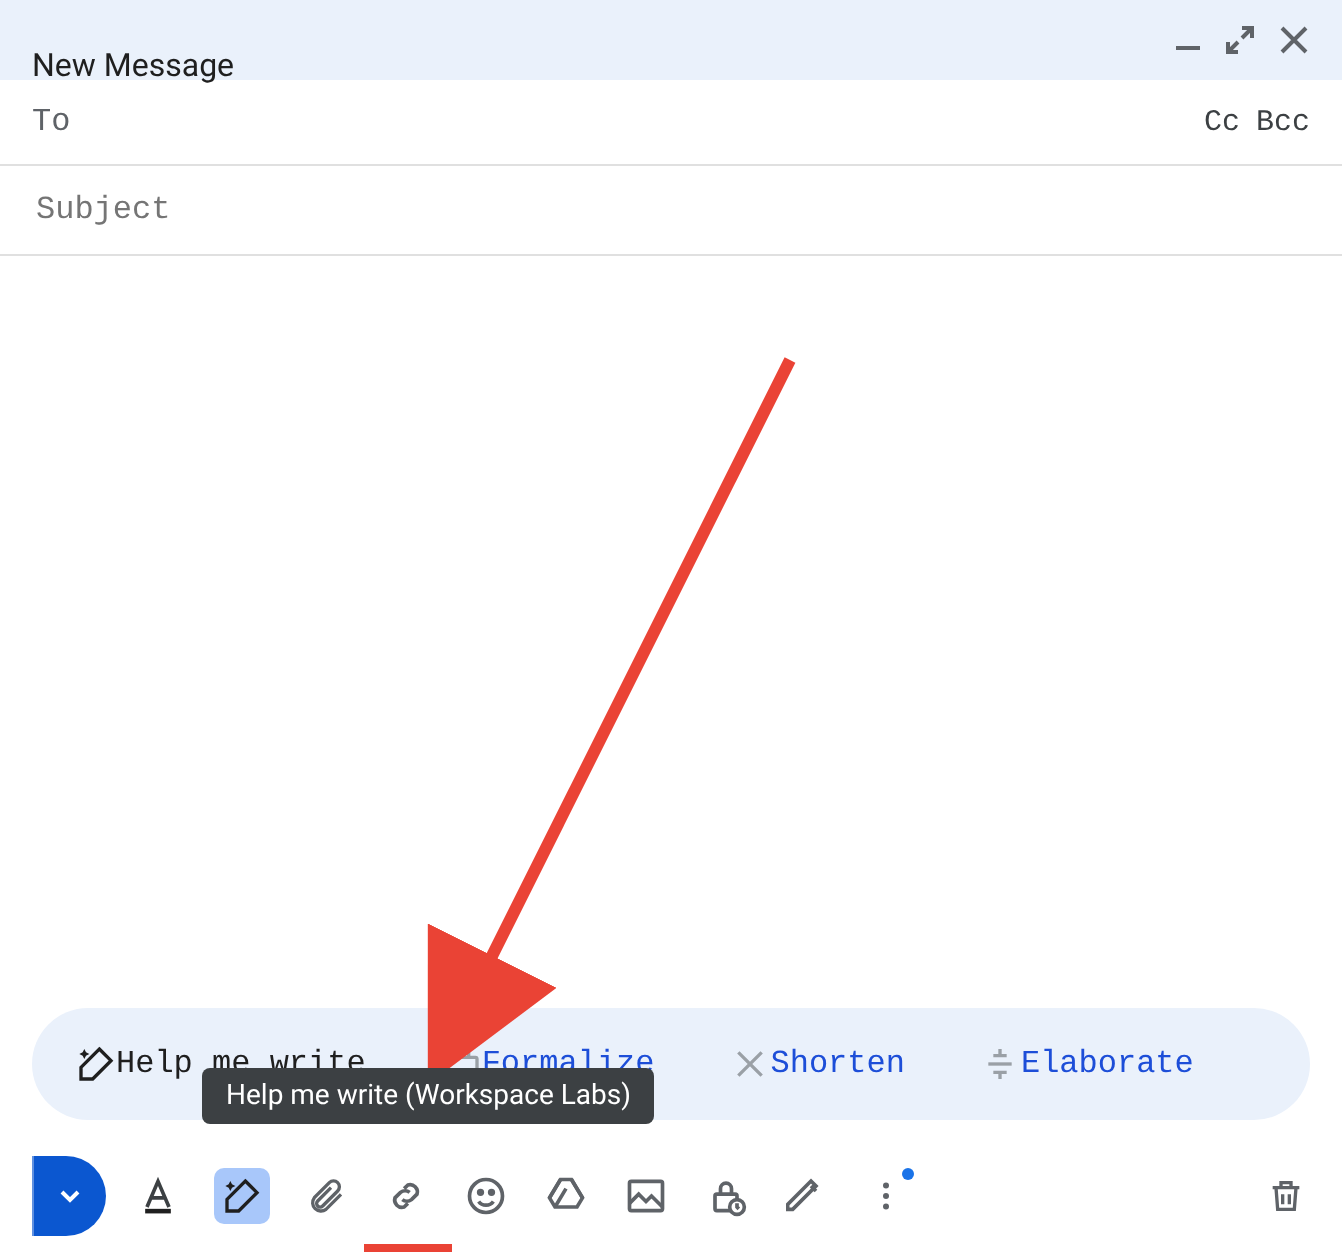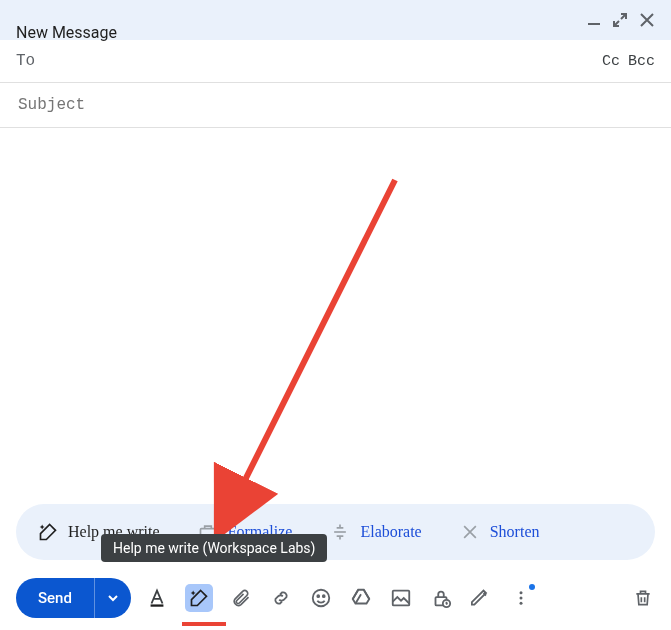--- a/index.html
+++ b/index.html
@@ -66,28 +66,27 @@
     border-radius: 28px;
     display: flex;
     align-items: center;
     padding: 10px 4px;
     gap: 2px;
     height: 56px;
   }
   .suggest-btn {
     display: flex;
     align-items: center;
-    gap: 10px;
     padding: 8px 18px;
     border-radius: 28px;
     font-size: 16px;
     cursor: pointer;
     background: transparent;
     border: none;
-    font-family: Liberation Serif, serif;
+    font-family: Liberation Mono, monospace;
     white-space: nowrap;
   }
   .suggest-primary { color: #1f1f1f; font-weight: 500; }
   .suggest-secondary { color: #1d4ed8; font-weight: 400; }
   .sicon { display:inline-flex; width:20px; height:20px; align-items:center; justify-content:center; }
   .tooltip {
     position: absolute;
     left: 90px;
     bottom: 68px;
     background: #3c4043;
@@ -243,41 +242,40 @@
       <svg width="20" height="20" viewBox="0 0 24 24" fill="none" stroke="#9aa0a6" stroke-width="2">
           <rect x="3" y="8" width="18" height="12" rx="1"></rect>
           <path d="M8 8V5h8v3"></path>
         </svg>
     </span>
     <span>Formalize</span>
   </button>
   <button class="suggest-btn suggest-secondary">
     <span class="sicon">
       <svg width="20" height="20" viewBox="0 0 24 24" fill="none" stroke="#9aa0a6" stroke-width="2">
-          <path d="M12 3v4M12 17v4M8 7h8M8 17h8"></path>
-          <path d="M5 12h14"></path>
-        </svg>
-    </span>
-    <span>Elaborate</span>
+          <path d="M5 5l14 14M19 5L5 19"></path>
+        </svg>
+    </span>
+    <span>Shorten</span>
   </button>
   <button class="suggest-btn suggest-secondary">
     <span class="sicon">
       <svg width="20" height="20" viewBox="0 0 24 24" fill="none" stroke="#9aa0a6" stroke-width="2">
-          <path d="M5 5l14 14M19 5L5 19"></path>
-        </svg>
-    </span>
-    <span>Shorten</span>
+          <path d="M12 3v4M12 17v4M8 7h8M8 17h8"></path>
+          <path d="M5 12h14"></path>
+        </svg>
+    </span>
+    <span>Elaborate</span>
   </button>
 </div>
 
 <div class="tooltip">Help me write (Workspace Labs)</div>
 
 <div class="toolbar">
   <div class="send-cluster">
-    <button class="send-btn">Send</button>
     <button class="send-more">
       <svg width="12" height="12" viewBox="0 0 12 12">
           <path d="M2 4l4 4 4-4" fill="none" stroke="#fff" stroke-width="2"></path>
         </svg>
     </button>
   </div>
   <div class="tool-icons">
     <span class="ticon">
       <svg width="22" height="22" viewBox="0 0 24 24">
           <path d="M6 18L12 4l6 14M8.5 13h7" fill="none" stroke="#3c4043" stroke-width="2"></path>

